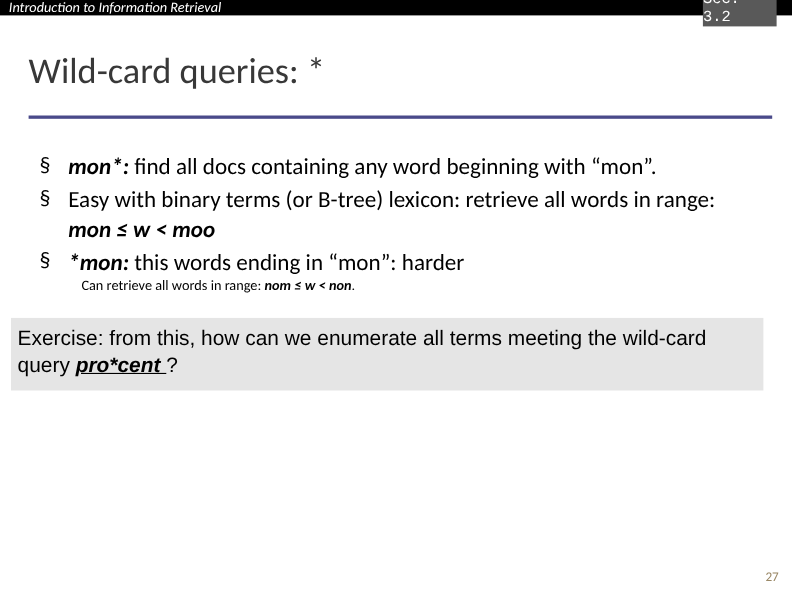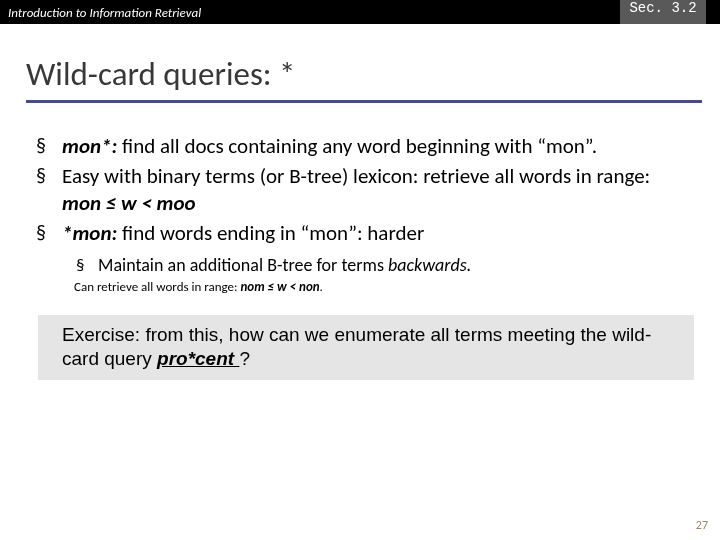--- a/index.html
+++ b/index.html
@@ -6,47 +6,47 @@
   body {
     width: 720px;
     height: 540px;
     font-family: Calibri, "Segoe UI", sans-serif;
     background: #fff;
     position: relative;
     overflow: hidden;
   }
   .topbar {
     width: 100%;
-    height: 24px;
+    height: 14px;
     background: #000;
     color: #fff;
     display: flex;
     align-items: center;
     font-style: italic;
     font-size: 13px;
     padding: 0 8px;
   }
   .secbadge {
     position: absolute;
     top: 0;
     right: 14px;
-    width: 86px;
+    width: 67px;
     height: 24px;
     background: #595959;
     color: #fff;
     font-family: "Courier New", monospace;
     font-size: 14px;
     display: flex;
-    align-items: flex-start;
+    align-items: flex-end;
     justify-content: center;
   }
   .title {
     font-size: 33px;
     color: #383838;
-    margin: 30px 0 6px 26px;
+    margin: 30px 0 21px 26px;
     font-weight: 400;
   }
   .rule {
     border: none;
     border-top: 3px solid #4a4a8a;
     margin: 0 18px 0 26px;
   }
   .content {
     margin: 30px 34px 0 34px;
   }
@@ -80,23 +80,23 @@
     left: 2px;
     top: 0;
     font-size: 17px;
   }
   .subplain {
     margin: 2px 0 0 12px;
     font-size: 13px;
     line-height: 1.25;
   }
   .exercise {
-    margin: 20px 26px 0 38px;
+    margin: 20px 26px 0 10px;
     background: #e5e5e5;
-    padding: 8px 14px 10px 24px;
+    padding: 8px 14px 10px 6px;
     font-family: Verdana, Geneva, sans-serif;
     font-size: 19px;
     line-height: 1.25;
     color: #000;
   }
   .slidenum {
     position: absolute;
     bottom: 8px;
     right: 12px;
     font-size: 12px;
@@ -121,26 +121,21 @@
 
 <div class="content">
   <ul class="main">
     <li>
       <span class="bi">mon*:</span><span> find all docs containing any word beginning with “mon”.</span>
     </li>
     <li>
       <span>Easy with binary terms (or B-tree) lexicon: retrieve all words in range: </span><span class="bi">mon ≤ w &lt; moo</span>
     </li>
     <li>
-      <span class="bi">*mon:</span><span> find words ending in “mon”: harder</span>
-      <ul class="sub">
-        <li>
-          <span>Maintain an additional B-tree for terms </span><span class="i">backwards.</span>
-        </li>
-      </ul>
+      <span class="bi">*mon:</span><span> this words ending in “mon”: harder</span>
       <div class="subplain">
         <span>Can retrieve all words in range: </span><span class="bi">nom ≤ w &lt; non</span><span>.</span>
       </div>
     </li>
   </ul>
 </div>
 
 <div class="exercise">
   <span>Exercise: from this, how can we enumerate all terms meeting the wild-card query </span><span class="biu">pro*cent </span><span>?</span>
 </div>

